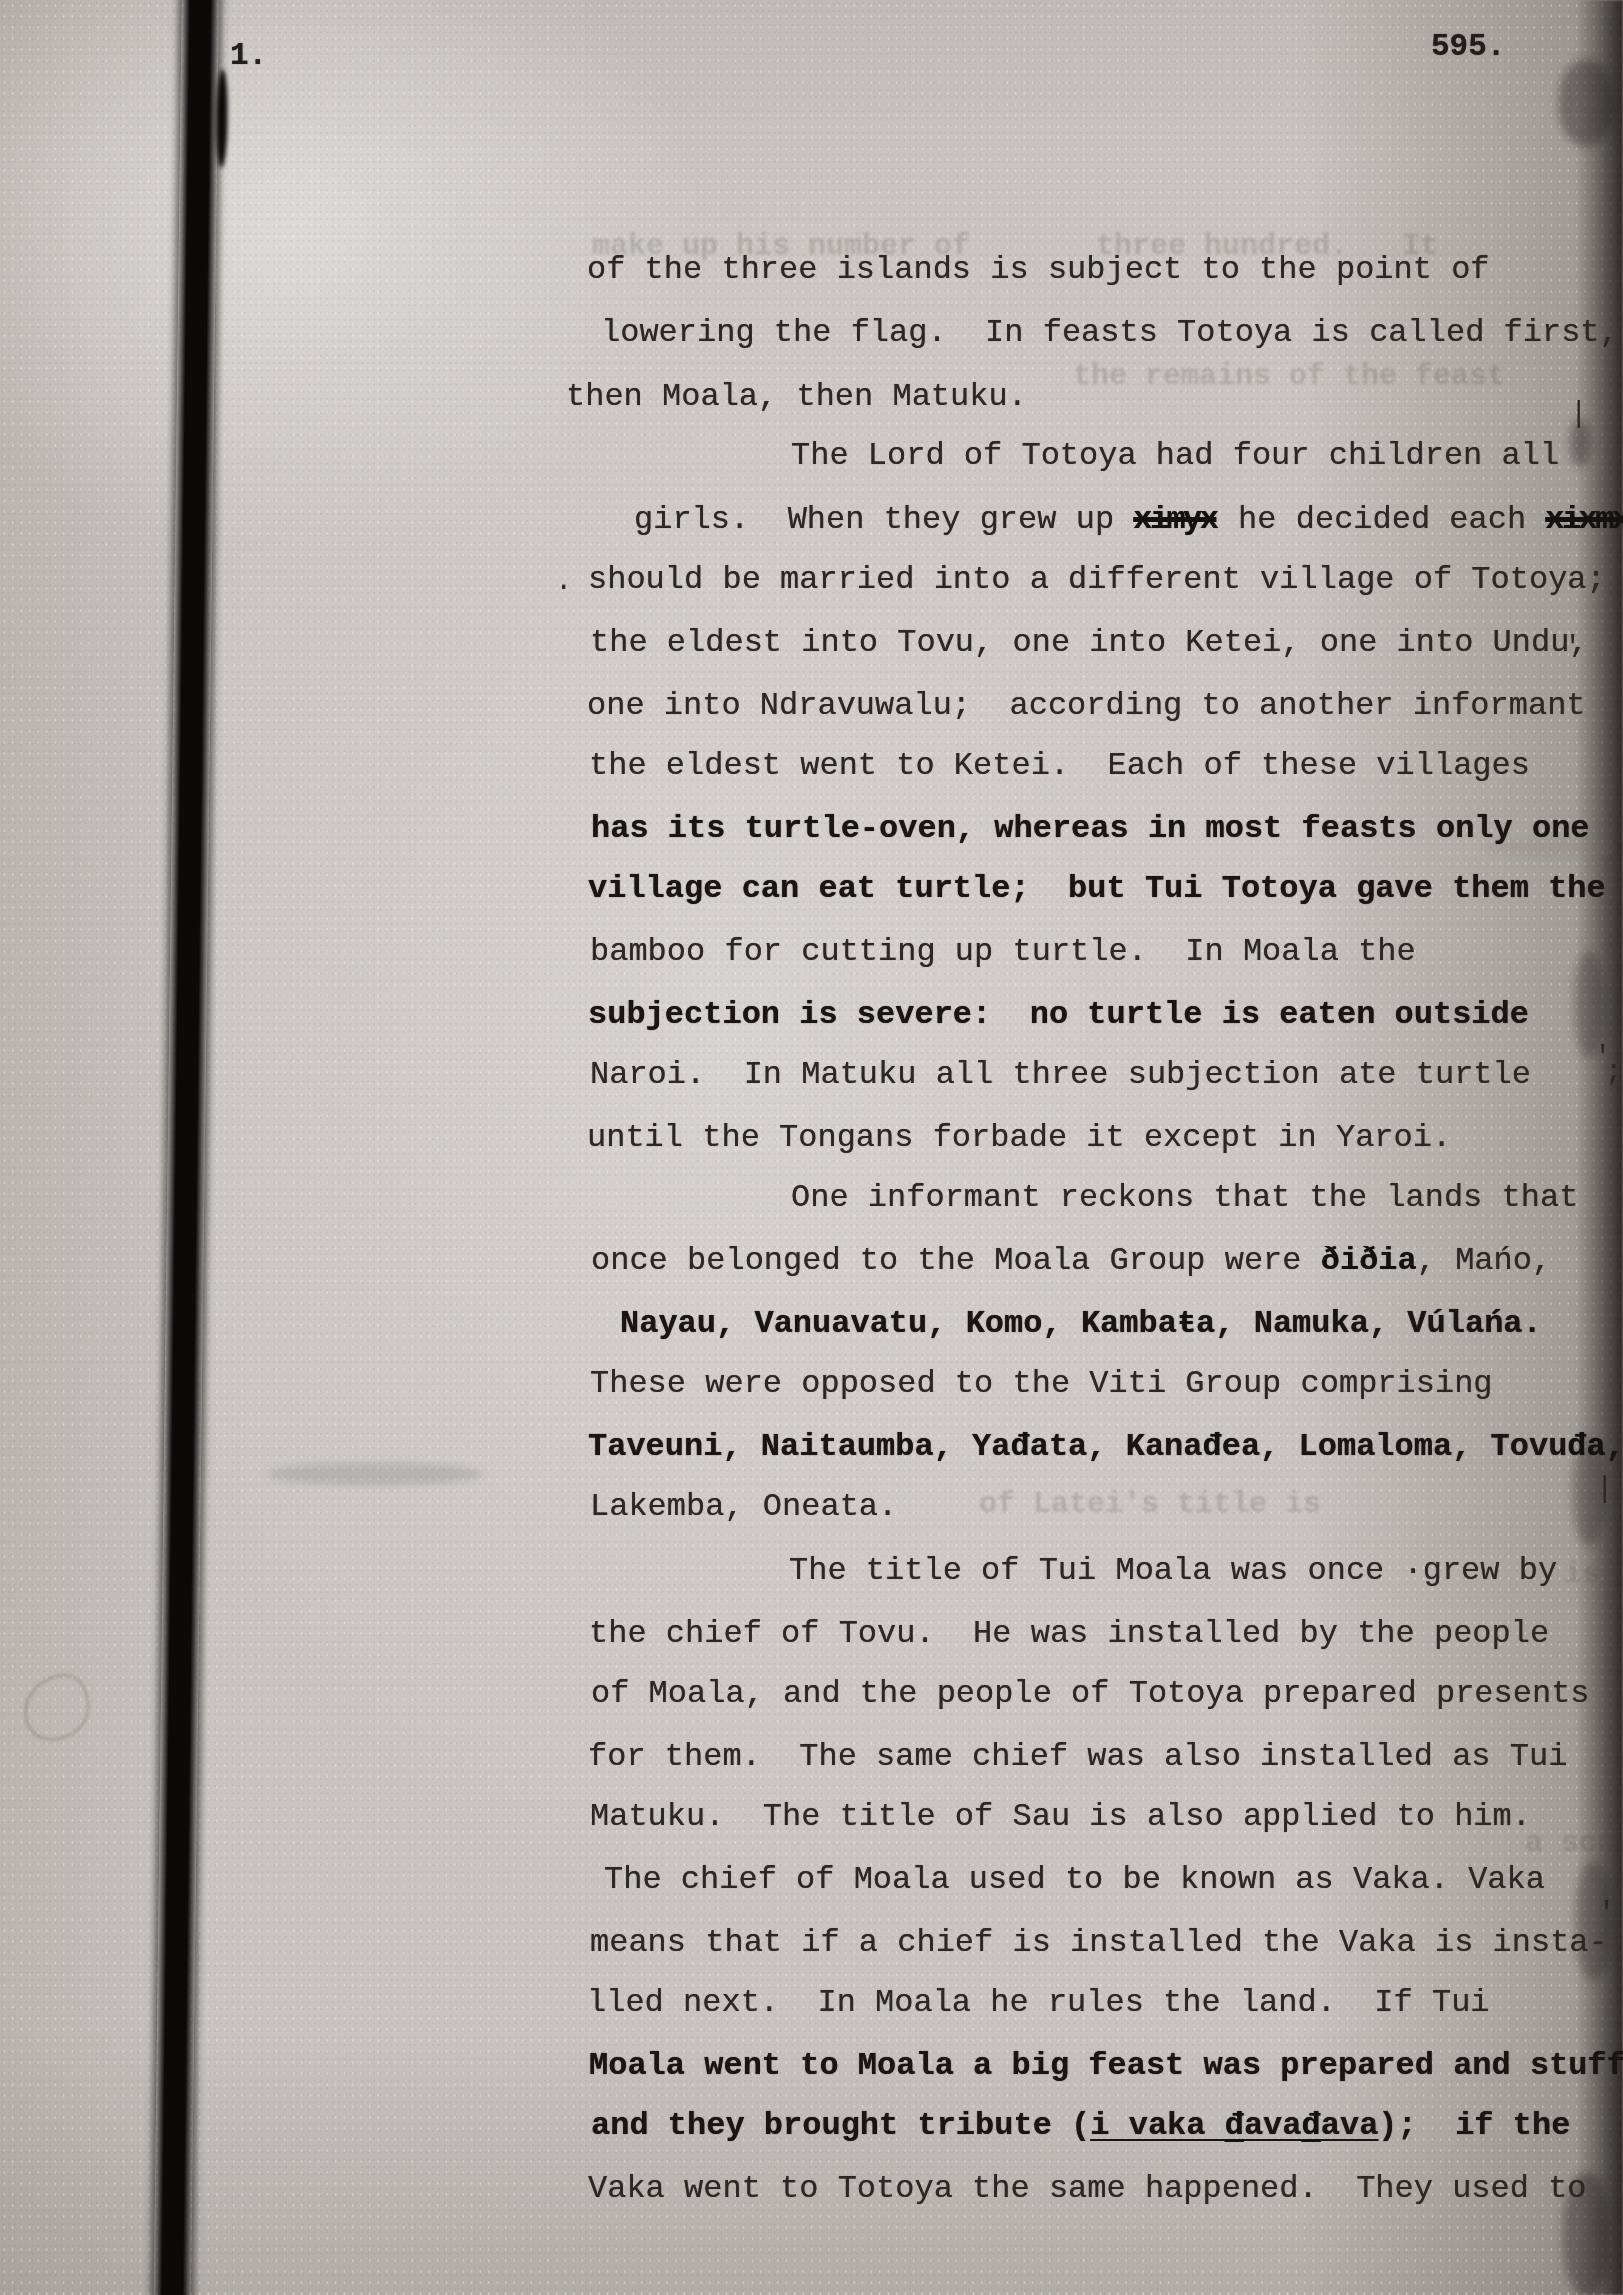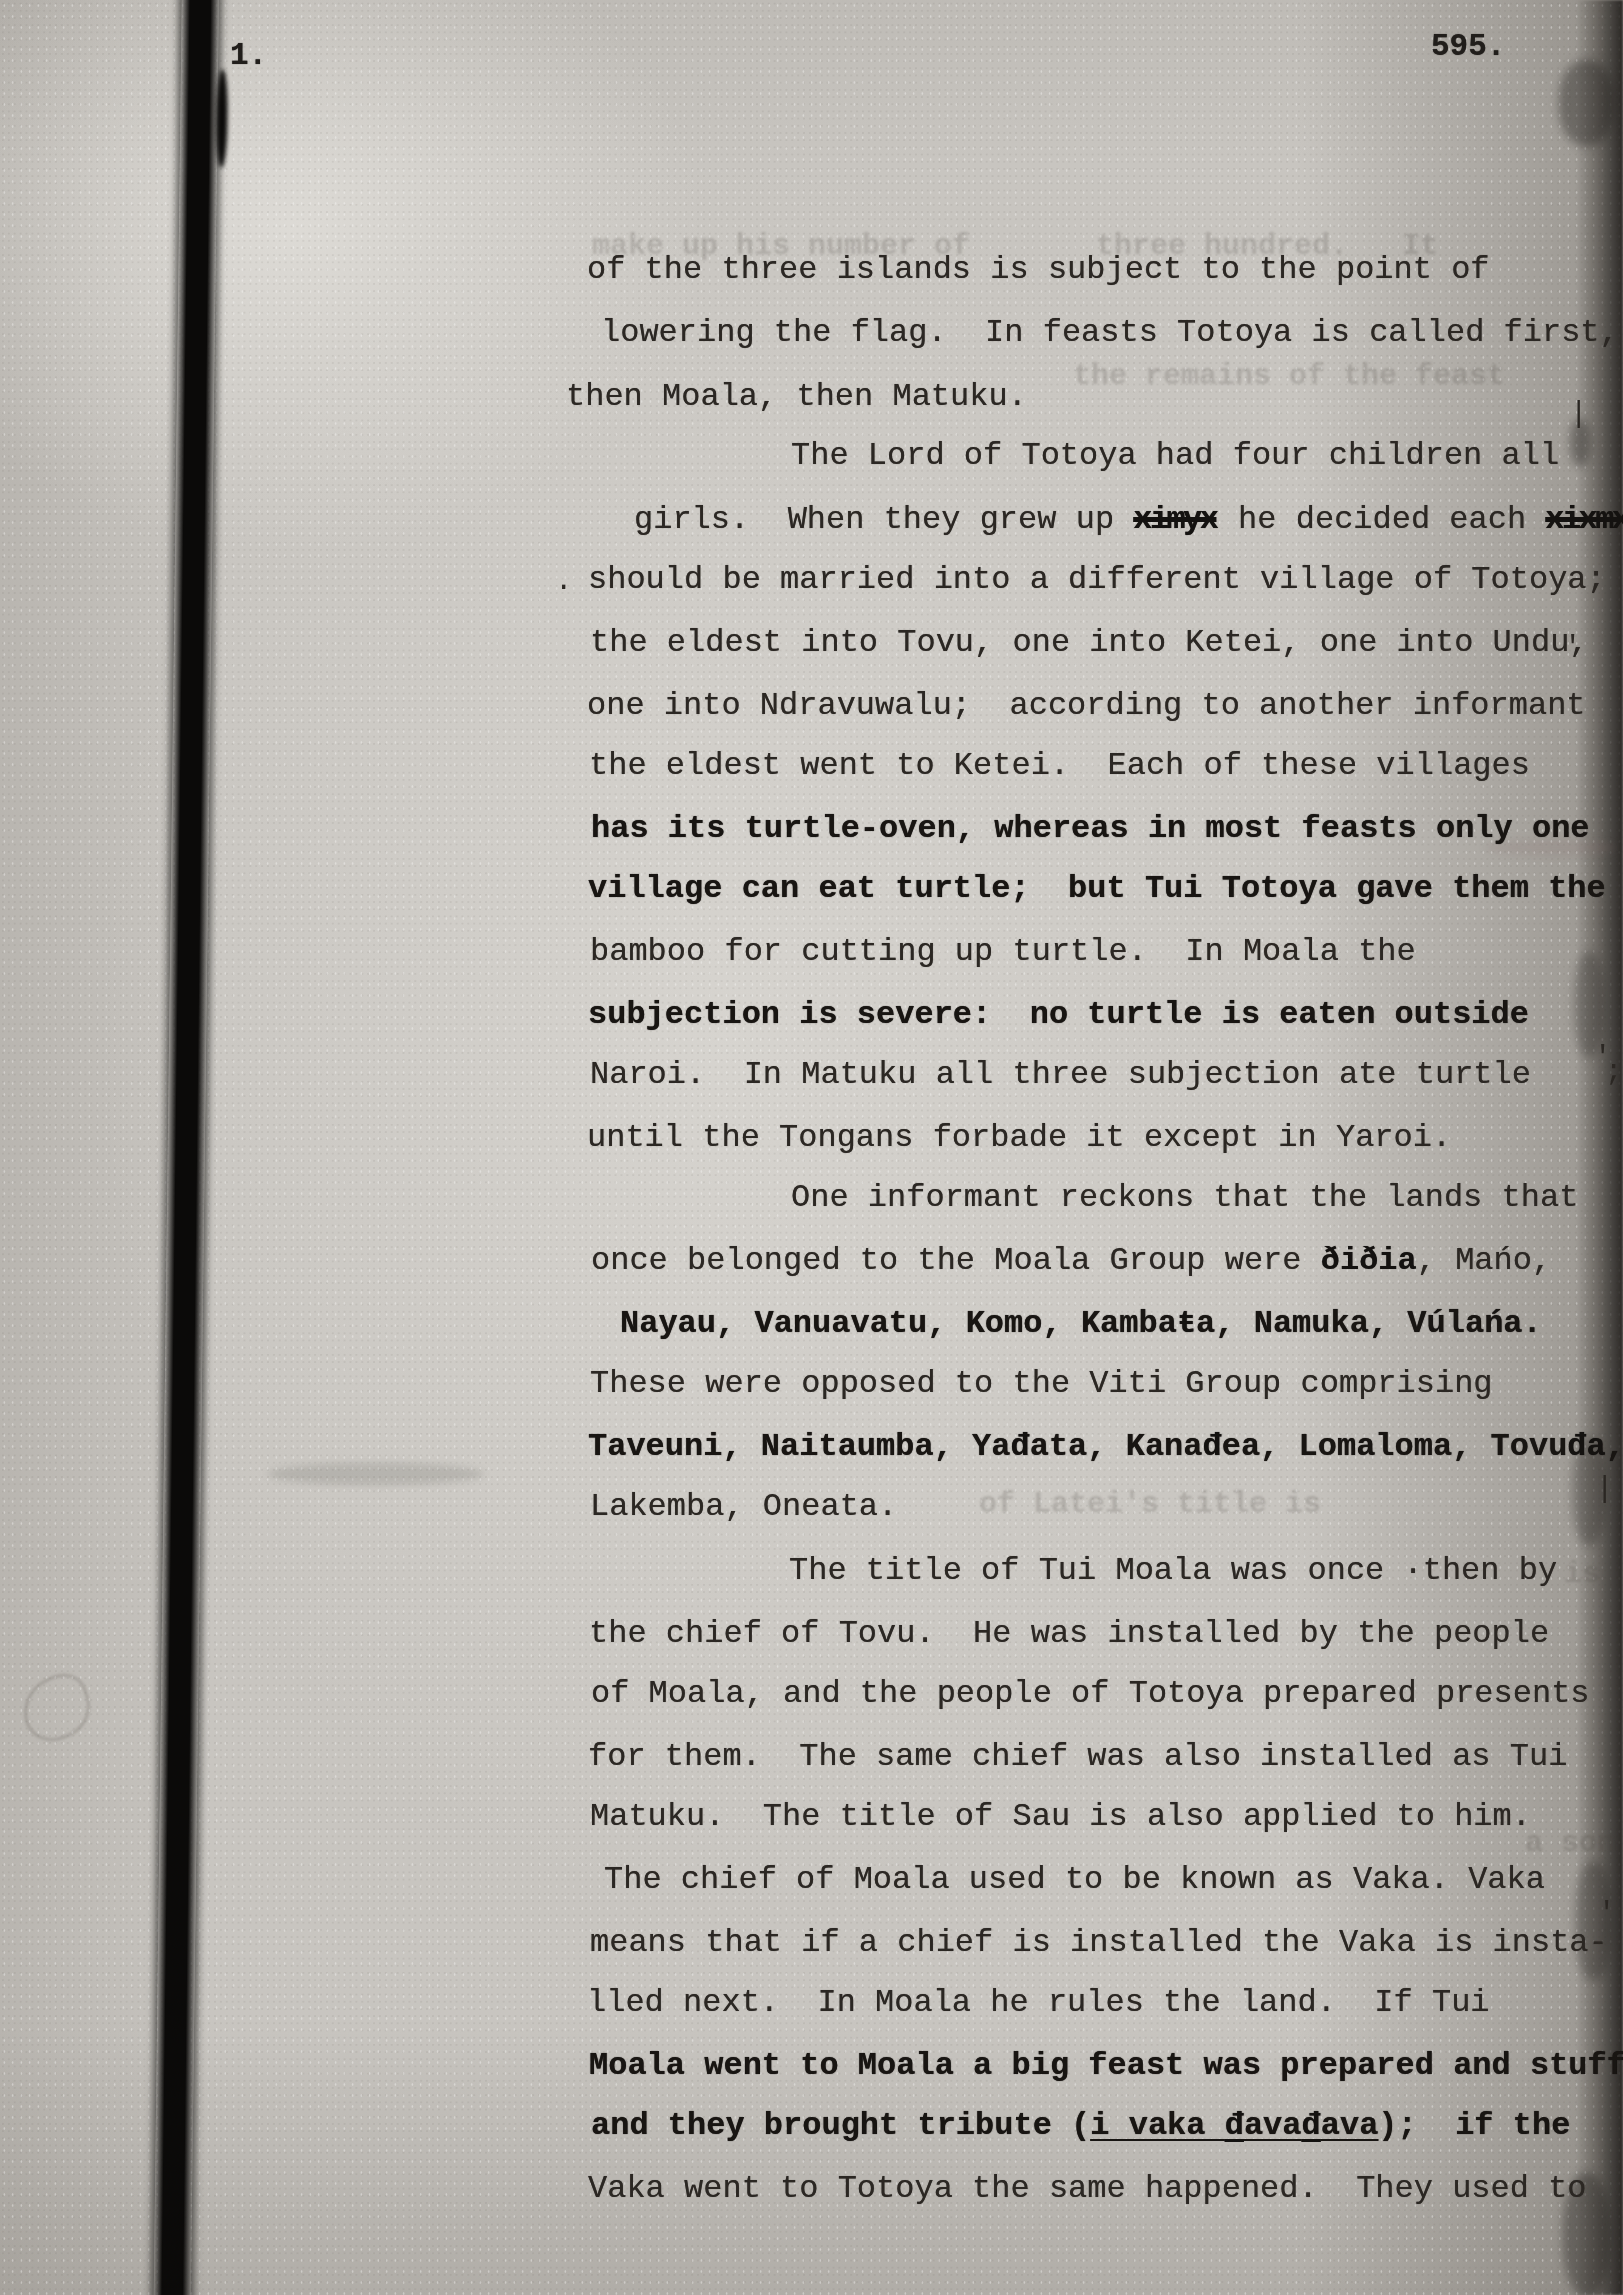--- a/index.html
+++ b/index.html
@@ -126,21 +126,21 @@
       <div class="line" style="top: 937px; left: 590px;"><span>bamboo for cutting up turtle.  In Moala the</span></div>
       <div class="line heavy" style="top: 1000px; left: 588px;"><span>subjection is severe:  no turtle is eaten outside</span></div>
       <div class="line" style="top: 1060px; left: 590px;"><span>Naroi.  In Matuku all three subjection ate turtle</span></div>
       <div class="line" style="top: 1123px; left: 587px;"><span>until the Tongans forbade it except in Yaroi.</span></div>
       <div class="line" style="top: 1183px; left: 791px;"><span>One informant reckons that the lands that</span></div>
       <div class="line" style="top: 1246px; left: 591px;"><span>once belonged to the Moala Group were </span><span class="b">ðiðia</span><span>, Mańo,</span></div>
       <div class="line heavy" style="top: 1309px; left: 620px;"><span>Nayau, Vanuavatu, Komo, Kamba</span><span class="b">ŧ</span><span>a, Namuka, Vúlańa.</span></div>
       <div class="line" style="top: 1369px; left: 590px;"><span>These were opposed to the Viti Group comprising</span></div>
       <div class="line heavy" style="top: 1432px; left: 588px;"><span>Taveuni, Naitaumba, Ya</span><span class="b">đ</span><span>ata, Kana</span><span class="b">đ</span><span>ea, Lomaloma, Tovu</span><span class="b">đa</span><span>,</span></div>
       <div class="line" style="top: 1492px; left: 590px;"><span>Lakemba, Oneata.</span></div>
-      <div class="line" style="top: 1556px; left: 789px;"><span>The title of Tui Moala was once ·then by</span></div>
+      <div class="line" style="top: 1556px; left: 789px;"><span>The title of Tui Moala was once ·grew by</span></div>
       <div class="line" style="top: 1619px; left: 589px;"><span>the chief of Tovu.  He was installed by the people</span></div>
       <div class="line" style="top: 1679px; left: 591px;"><span>of Moala, and the people of Totoya prepared presents</span></div>
       <div class="line" style="top: 1742px; left: 588px;"><span>for them.  The same chief was also installed as Tui</span></div>
       <div class="line" style="top: 1802px; left: 590px;"><span>Matuku.  The title of Sau is also applied to him.</span></div>
       <div class="line" style="top: 1865px; left: 588px; margin-left: 16px;"><span>The chief of Moala used to be known as Vaka. Vaka</span></div>
       <div class="line" style="top: 1928px; left: 590px;"><span>means that if a chief is installed the Vaka is insta-</span></div>
       <div class="line" style="top: 1988px; left: 587px;"><span>lled next.  In Moala he rules the land.  If Tui</span></div>
       <div class="line heavy" style="top: 2051px; left: 589px;"><span>Moala went to Moala a big feast was prepared and stuff</span></div>
       <div class="line heavy" style="top: 2111px; left: 591px;"><span>and they brought tribute (</span><span class="u">i vaka </span><span class="u b">đ</span><span class="u">ava</span><span class="u b">đ</span><span class="u">ava</span><span>);  if the</span></div>
       <div class="line" style="top: 2174px; left: 588px;"><span>Vaka went to Totoya the same happened.  They used to</span></div>

